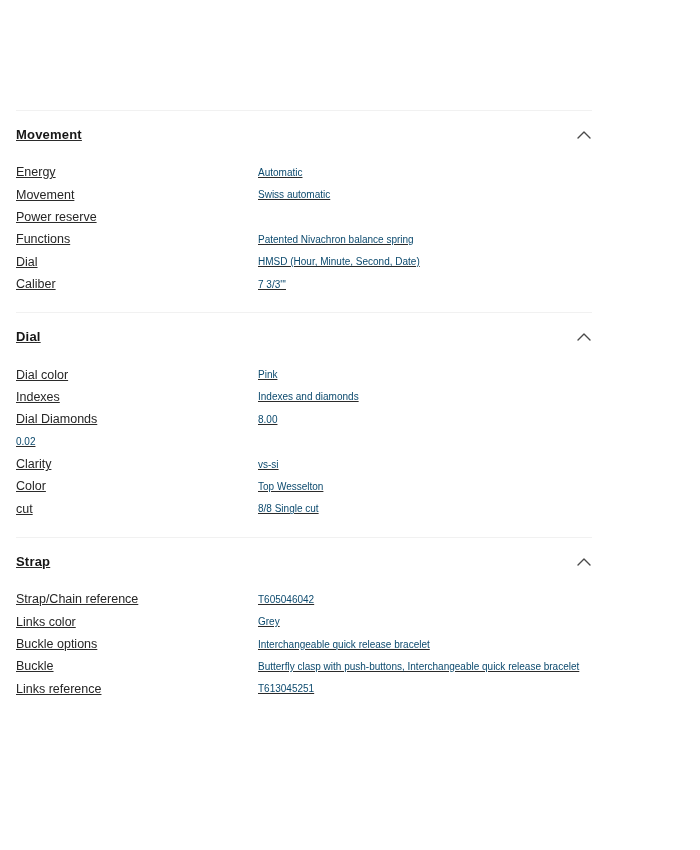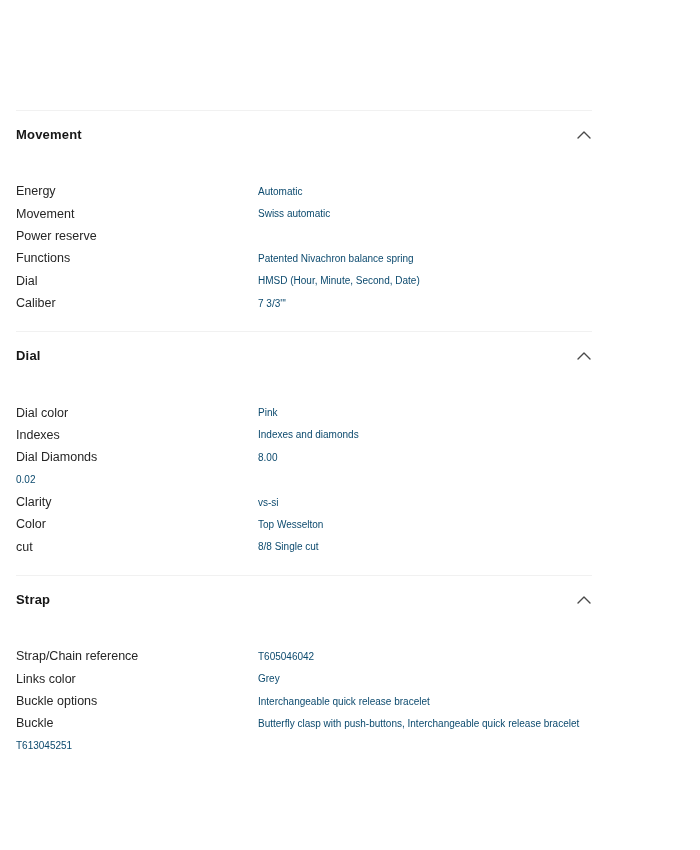--- a/index.html
+++ b/index.html
@@ -7,20 +7,21 @@
     width: 700px;
     height: 850px;
     background: #ffffff;
     font-family: "Liberation Sans", "DejaVu Sans", sans-serif;
     color: #2b2b2b;
     overflow: hidden;
   }
   .page {
     width: 608px;
     padding: 0 16px;
+    text-decoration: underline;
   }
   .specs {
     margin-top: 110px;
   }
   .spec-section {
     border-top: 1px solid #f1f1f1;
     padding-bottom: 17px;
   }
   .sec-head {
     height: 47px;
@@ -37,21 +38,20 @@
   }
   .chev {
     display: inline-flex;
     align-items: center;
     justify-content: center;
     width: 16px;
     height: 16px;
   }
   .rows {
     padding-top: 3px;
-    margin-top: 19px;
   }
   .row {
     display: flex;
     align-items: center;
     height: 22.4px;
   }
   .label {
     width: 242px;
     flex-shrink: 0;
     font-size: 12.5px;
@@ -181,18 +181,19 @@
     <div class="label">Buckle options</div>
     <div class="value">Interchangeable quick release bracelet</div>
   </div>
 
   <div class="row">
     <div class="label">Buckle</div>
     <div class="value">Butterfly clasp with push-buttons, Interchangeable quick release bracelet</div>
   </div>
 
   <div class="row">
+    <div class="label">Links reference</div>
     <div class="value">T613045251</div>
   </div>
 </div>
   </section>
 </div>
 </div>
 
 </body></html>

